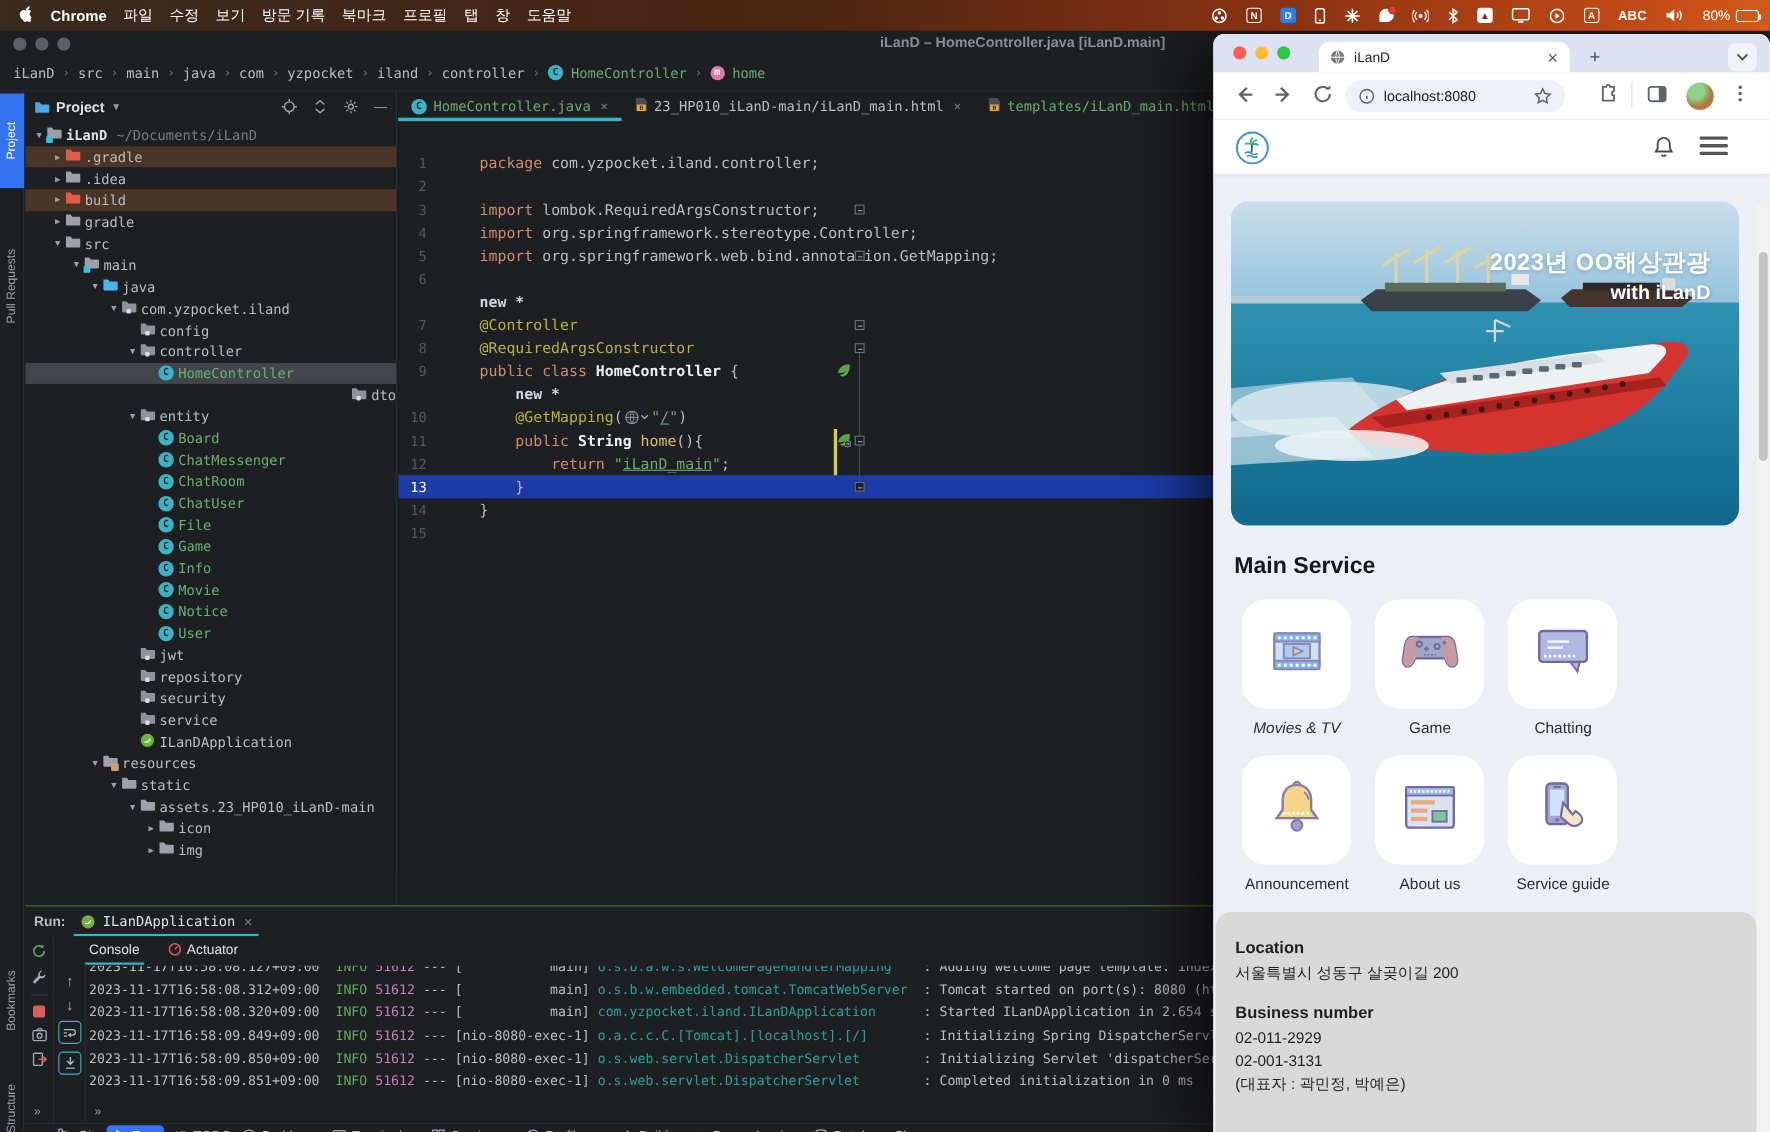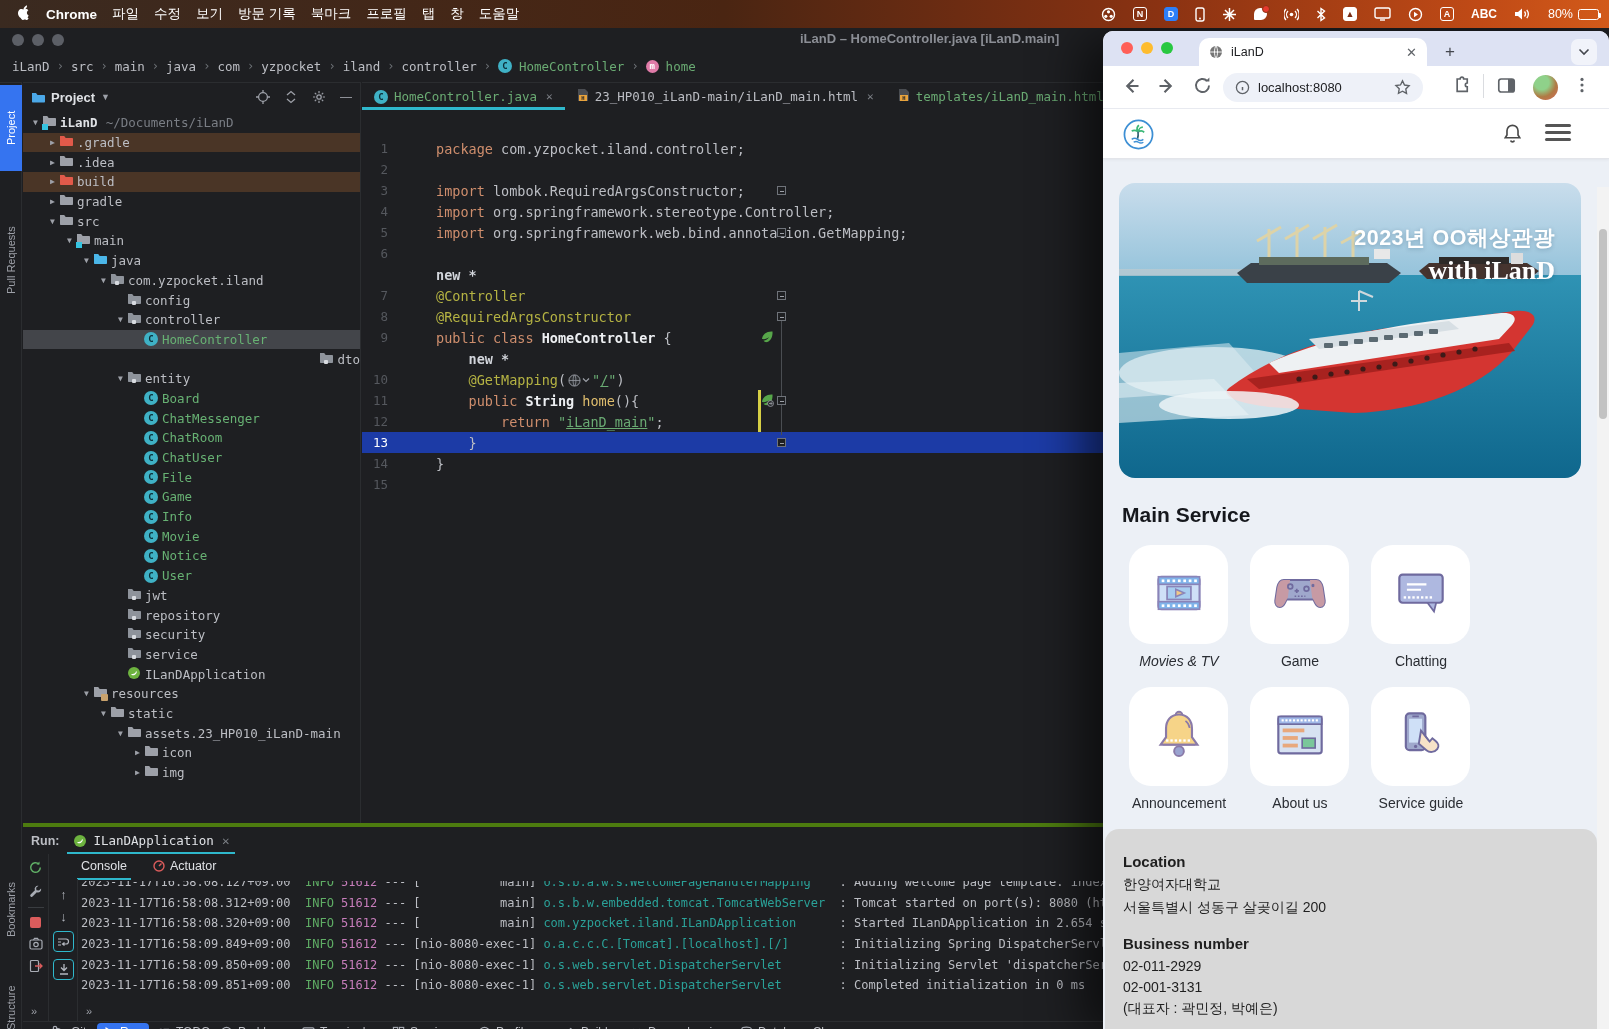--- a/index.html
+++ b/index.html
@@ -85,21 +85,21 @@
   .seg.cls { color:#EDEFF2; font-weight:bold; } .seg.meth { color:#E0BE6E; }
   .seg.inlay { color:#D2D5DB; font-weight:bold; }
   .mapdot { display:inline-flex; align-items:center; gap:1px; vertical-align:-2px; margin:0 2px; }
   .foldbox { position:absolute; width:9px; height:9px; border:1px solid #6F737A; background:#1E1F22; z-index:3; }
   .foldbox::after { content:""; position:absolute; left:1.5px; top:3.5px; width:4px; height:1px; background:#9DA0A8; }
   .structline { position:absolute; width:1px; background:#4a4d52; z-index:2; }
   .changebar { position:absolute; width:3px; background:#d6cf45; z-index:2; }
   .gicon { position:absolute; z-index:3; }
 
   
-  .runpanel { position:absolute; left:23px; top:795px; right:0; height:198px; border-top:4px solid #4d7c0f; background:#1E1F22; }
+  .runpanel { position:absolute; left:23px; top:795px; right:0; height:198px; border-top:1px solid #4d7c0f; background:#1E1F22; }
   .run-header { position:absolute; left:0; top:0; height:27px; display:flex; align-items:center; gap:8px; padding-left:8px; }
   .run-label { font-size:12.5px; color:#BCBEC4; font-weight:bold; }
   .run-tab { display:flex; align-items:center; gap:6px; font-family:"DejaVu Sans Mono",monospace; font-size:12.5px; color:#DFE1E5; position:relative; height:27px; padding:0 6px; }
   .run-tab::after { content:""; position:absolute; left:0; right:0; bottom:0; height:2.5px; background:#2FB8CC; }
   .run-tab .x { color:#7d8187; margin-left:2px; }
   .ctabs { position:absolute; left:36px; top:27px; height:24px; display:flex; gap:26px; padding-left:22px; }
   .ctab { font-size:12.5px; color:#DFE1E5; display:flex; align-items:center; gap:5px; position:relative; }
   .ctab.active::after { content:""; position:absolute; left:-4px; right:-4px; bottom:-2px; height:2.5px; background:#2FB8CC; }
   .rp-col1 { position:absolute; left:0; top:27px; bottom:0; width:26px; border-right:1px solid #2b2d30; display:flex; flex-direction:column; align-items:center; gap:9px; padding-top:6px; color:#A8ACB4; }
   .rp-col2 { position:absolute; left:27px; top:52px; bottom:0; width:28px; border-right:1px solid #2b2d30; display:flex; flex-direction:column; align-items:center; gap:7px; padding-top:8px; color:#A8ACB4; }
@@ -131,21 +131,21 @@
   .nav-ic { color:#5f6368; position:absolute; top:10px; }
   .omnibox { position:absolute; left:120px; top:7px; width:200px; height:29px; background:#eef1f8; border-radius:15px;
              display:flex; align-items:center; gap:8px; padding:0 12px; font-size:13px; color:#202124; }
   .omni-star { margin-left:auto; }
   .page { position:absolute; top:78px; bottom:0; left:0; width:100%; background:#ECF0F6; overflow:hidden; }
   .site-header { position:relative; height:50px; background:#fff; border-bottom:1px solid #e3e5ea; box-shadow:0 1px 3px rgba(0,0,0,.05); }
   .hero { position:absolute; left:16px; top:74px; width:462px; height:295px; border-radius:16px; overflow:hidden; }
   .hero-text { position:absolute; right:26px; top:16px; text-align:right; color:#fff; font-weight:bold;
                text-shadow:0 1px 4px rgba(0,40,70,.25); }
   .hero-text .l1 { font-size:21.5px; letter-spacing:.5px;margin-top:24px; }
-  .hero-text .l2 { font-size:26px; margin-top:4px;font-family:Liberation Serif, serif; }
+  .hero-text .l2 { font-size:18px; margin-top:4px; }
   .svc-title { position:absolute; left:19px; top:394px; font-size:21px; font-weight:bold; color:#16181d; }
   .card { position:absolute; width:99px; height:99px; background:#fff; border-radius:22px; display:flex; align-items:center; justify-content:center; }
   .card-label { position:absolute; width:140px; text-align:center; font-size:14px; color:#2a2d33; }
   .pfooter { position:absolute; left:2px; top:720px; width:492px; height:300px; background:#d8d8d8; border-radius:14px 14px 0 0; padding:24px 18px 0 18px; color:#1f1f1f; }
   .pf-title { font-weight:bold; font-size:15px; margin-bottom:6px; }
   .pf-line { font-size:14px; margin-bottom:5px; }
   .pf-gap { height:13px; }
   .pscroll { position:absolute; right:0; top:78px; bottom:0; width:12px; background:#f3f3f3; }
   .pthumb { position:absolute; left:2px; top:42px; width:8px; height:190px; border-radius:4px; background:#c2c2c2; }
   .hamb { width:26px; height:2.6px; background:#555; border-radius:2px; box-shadow:0 7px 0 #555, 0 14px 0 #555; }
@@ -985,21 +985,20 @@
       </div>
     </div>
 
     <div class="svc-title">Main Service</div>
     <div id="cards">
         <div></div>
       </div>
 
     <div class="pfooter">
       <div class="pf-title">Location</div>
-      <div class="pf-line">한양여자대학교</div>
       <div class="pf-line">서울특별시 성동구 살곶이길 200</div>
       <div class="pf-gap"></div>
       <div class="pf-title">Business number</div>
       <div class="pf-line">02-011-2929</div>
       <div class="pf-line">02-001-3131</div>
       <div class="pf-line">(대표자 : 곽민정, 박예은)</div>
       <div class="pf-gap"></div>
 
     </div>
     <div class="pscroll">

